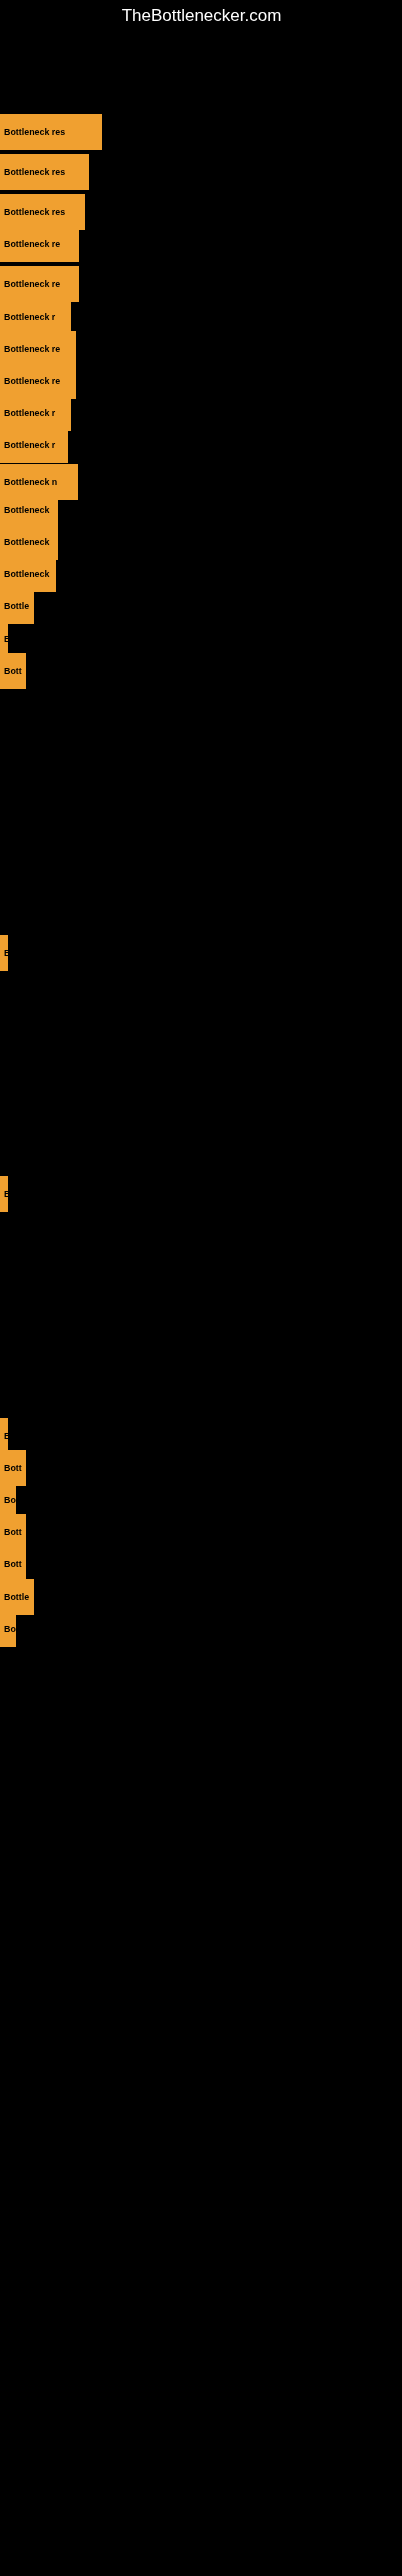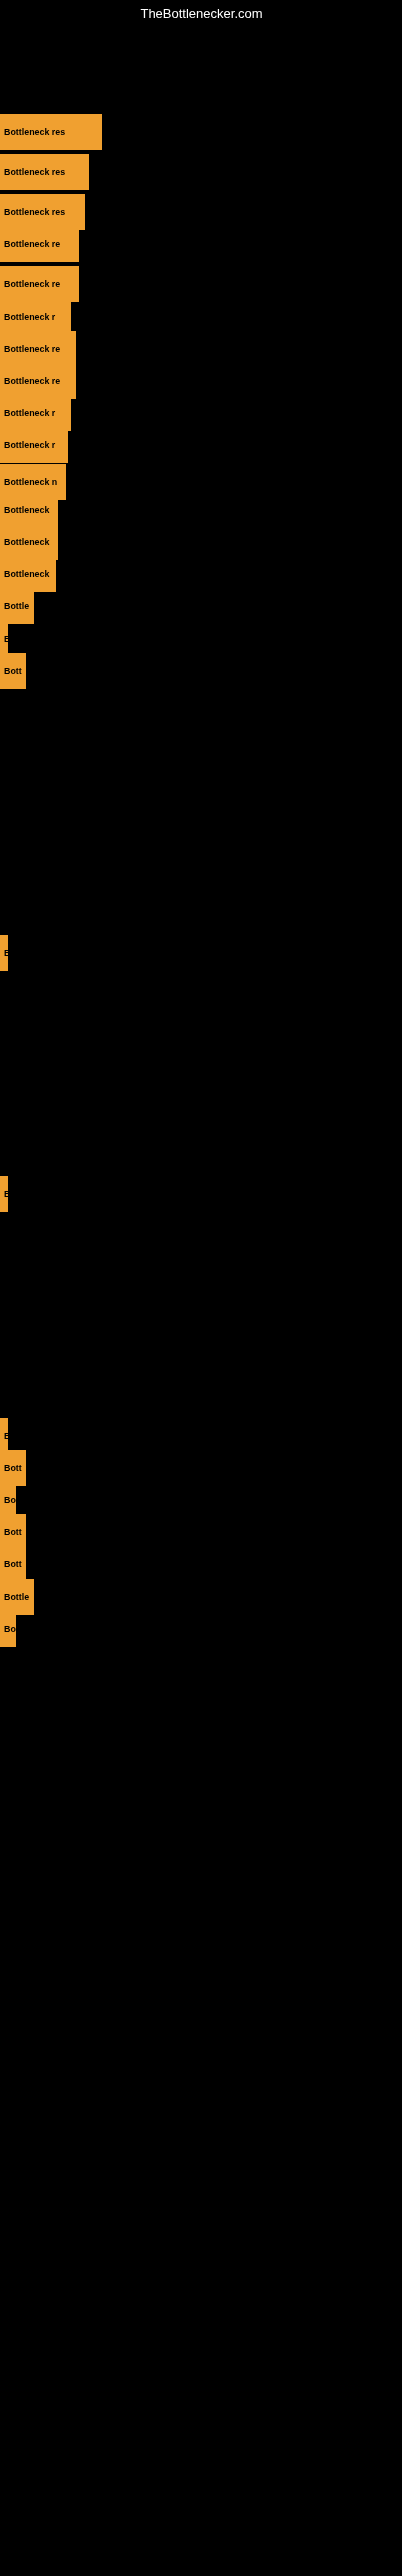--- a/index.html
+++ b/index.html
@@ -10,21 +10,21 @@
     body {
       background-color: #000000;
       width: 403px;
       min-height: 2576px;
       font-family: Arial, sans-serif;
       position: relative;
     }
     .site-title {
       text-align: center;
       color: #ffffff;
-      font-size: 13px;
+      font-size: 17px;
       padding: 6.4px 0;
       font-weight: normal;
     }
     .bottleneck-item {
       position: absolute;
       left: 0;
       background-color: #f0a030;
       color: #000000;
       font-size: 8.9px;
       font-weight: bold;
@@ -42,21 +42,21 @@
     <div class="bottleneck-item" style="top: 114px; width: 102px;">Bottleneck res</div>
     <div class="bottleneck-item" style="top: 154px; width: 89px;">Bottleneck res</div>
     <div class="bottleneck-item" style="top: 194px; width: 85px;">Bottleneck res</div>
     <div class="bottleneck-item" style="top: 226px; width: 79px;">Bottleneck re</div>
     <div class="bottleneck-item" style="top: 266px; width: 79px;">Bottleneck re</div>
     <div class="bottleneck-item" style="top: 299px; width: 71px;">Bottleneck r</div>
     <div class="bottleneck-item" style="top: 331px; width: 76px;">Bottleneck re</div>
     <div class="bottleneck-item" style="top: 363px; width: 76px;">Bottleneck re</div>
     <div class="bottleneck-item" style="top: 395px; width: 71px;">Bottleneck r</div>
     <div class="bottleneck-item" style="top: 427px; width: 68px;">Bottleneck r</div>
-    <div class="bottleneck-item" style="top: 464px; width: 66px;">Bottleneck n</div>
+    <div class="bottleneck-item" style="top: 464px; width: 78px;">Bottleneck n</div>
     <div class="bottleneck-item" style="top: 492px; width: 58px;">Bottleneck</div>
     <div class="bottleneck-item" style="top: 524px; width: 58px;">Bottleneck</div>
     <div class="bottleneck-item" style="top: 556px; width: 56px;">Bottleneck</div>
     <div class="bottleneck-item" style="top: 588px; width: 34px;">Bottle</div>
     <div class="bottleneck-item" style="top: 621px; width: 8px;">B</div>
     <div class="bottleneck-item" style="top: 653px; width: 26px;">Bott</div>
     <div class="bottleneck-item" style="top: 935px; width: 8px;">B</div>
     <div class="bottleneck-item" style="top: 1176px; width: 8px;">B</div>
     <div class="bottleneck-item" style="top: 1418px; width: 8px;">B</div>
     <div class="bottleneck-item" style="top: 1450px; width: 26px;">Bott</div>

